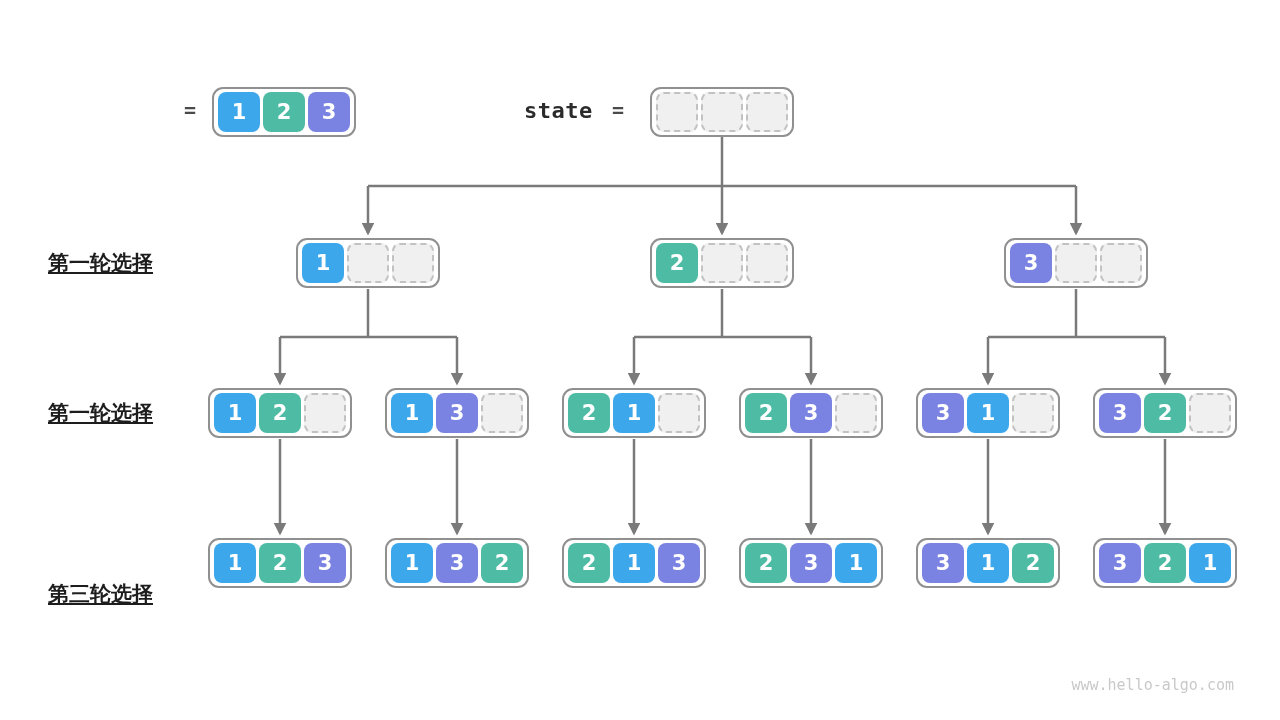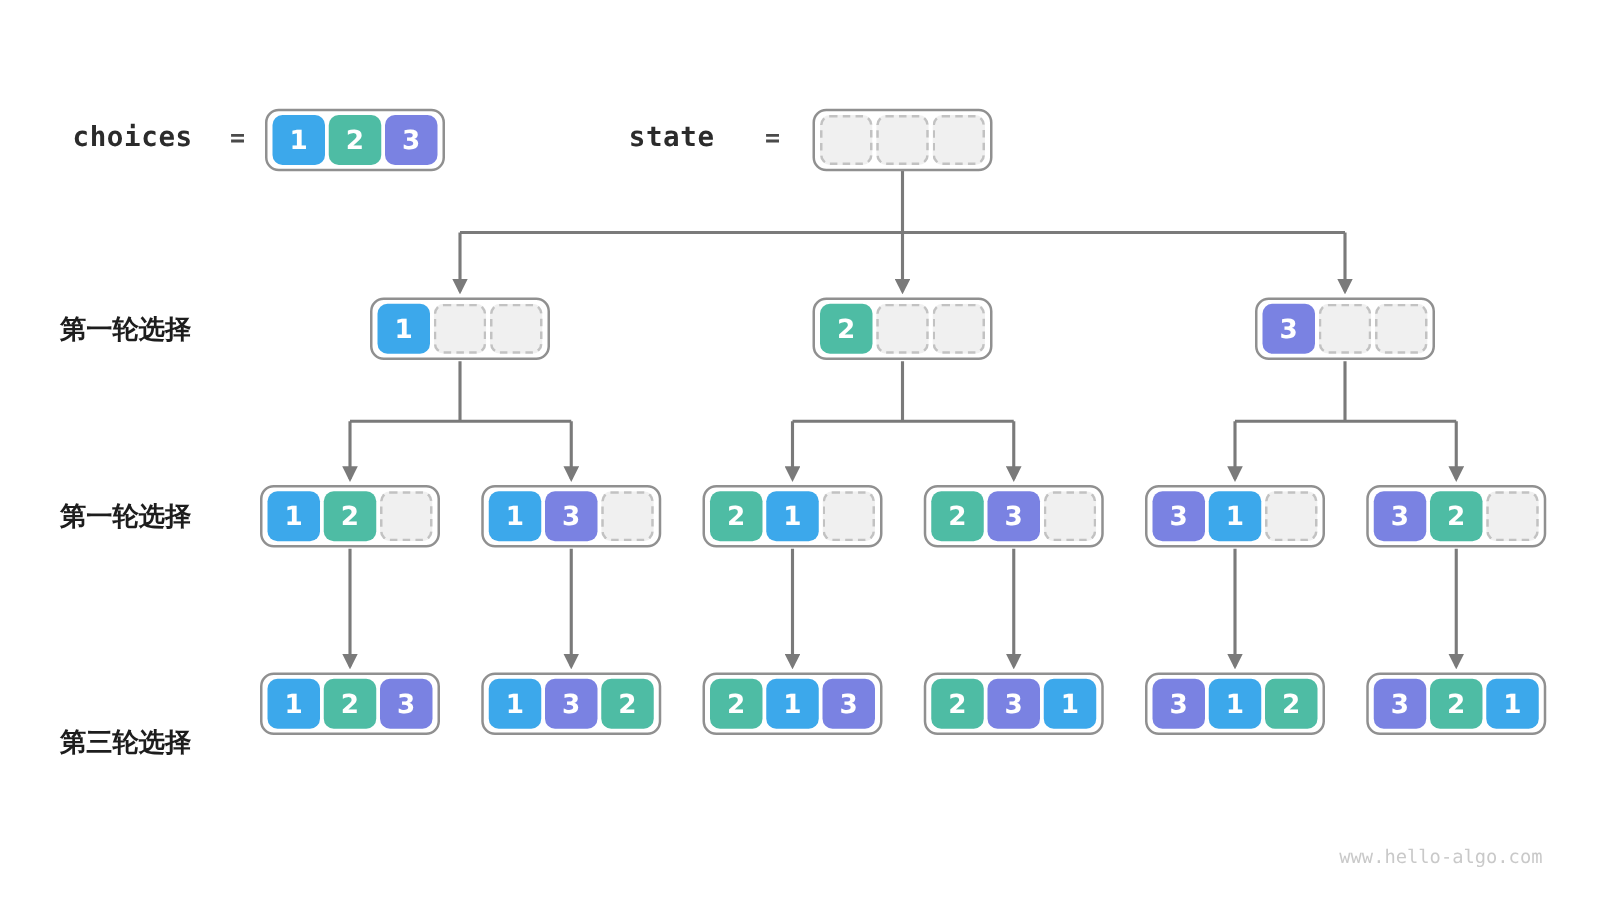--- a/index.html
+++ b/index.html
@@ -42,20 +42,21 @@
     color: #4a4a4a;
   }
   .row-label {
     position: absolute;
     left: 48px;
     transform: translateY(-50%);
     font-size: 21px;
     font-weight: 600;
     color: #1d1d1d;
     white-space: nowrap;
+    text-decoration: underline;
   }
   .node {
     position: absolute;
     box-sizing: border-box;
     width: 144px;
     height: 50px;
     background: #ffffff;
     border: 2px solid var(--node-border, #909090);
     border-radius: 11px;
     display: flex;
@@ -123,24 +124,23 @@
         <line x1="1165" y1="337" x2="1165" y2="383" stroke="#7A7A7A" stroke-width="2.5" marker-end="url(#ah)"></line>
         <line x1="280" y1="439" x2="280" y2="533" stroke="#7A7A7A" stroke-width="2.5" marker-end="url(#ah)"></line>
         <line x1="457" y1="439" x2="457" y2="533" stroke="#7A7A7A" stroke-width="2.5" marker-end="url(#ah)"></line>
         <line x1="634" y1="439" x2="634" y2="533" stroke="#7A7A7A" stroke-width="2.5" marker-end="url(#ah)"></line>
         <line x1="811" y1="439" x2="811" y2="533" stroke="#7A7A7A" stroke-width="2.5" marker-end="url(#ah)"></line>
         <line x1="988" y1="439" x2="988" y2="533" stroke="#7A7A7A" stroke-width="2.5" marker-end="url(#ah)"></line>
         <line x1="1165" y1="439" x2="1165" y2="533" stroke="#7A7A7A" stroke-width="2.5" marker-end="url(#ah)"></line>
       </g>
   </svg>
 
-  <span class="eq-label mono" style="left:58px; top:87px;">choices</span>
   <span class="eq-sign mono" style="left:184px; top:87px;">=</span>
 
-  <span class="eq-label mono" style="left:503px; top:87px;">state</span>
+  <span class="eq-label mono" style="left:524px; top:87px;">state</span>
   <span class="eq-sign mono" style="left:612px; top:87px;">=</span>
 
   <div class="row-label" style="top:263px;">第一轮选择</div>
   <div class="row-label" style="top:413px;">第一轮选择</div>
   <div class="row-label" style="top:594px;">第三轮选择</div>
 
   <div id="nodes-mount">
       <div class="node" style="left: 212px; top: 87px;">
         <div class="cell v1">1</div>
         <div class="cell v2">2</div>

